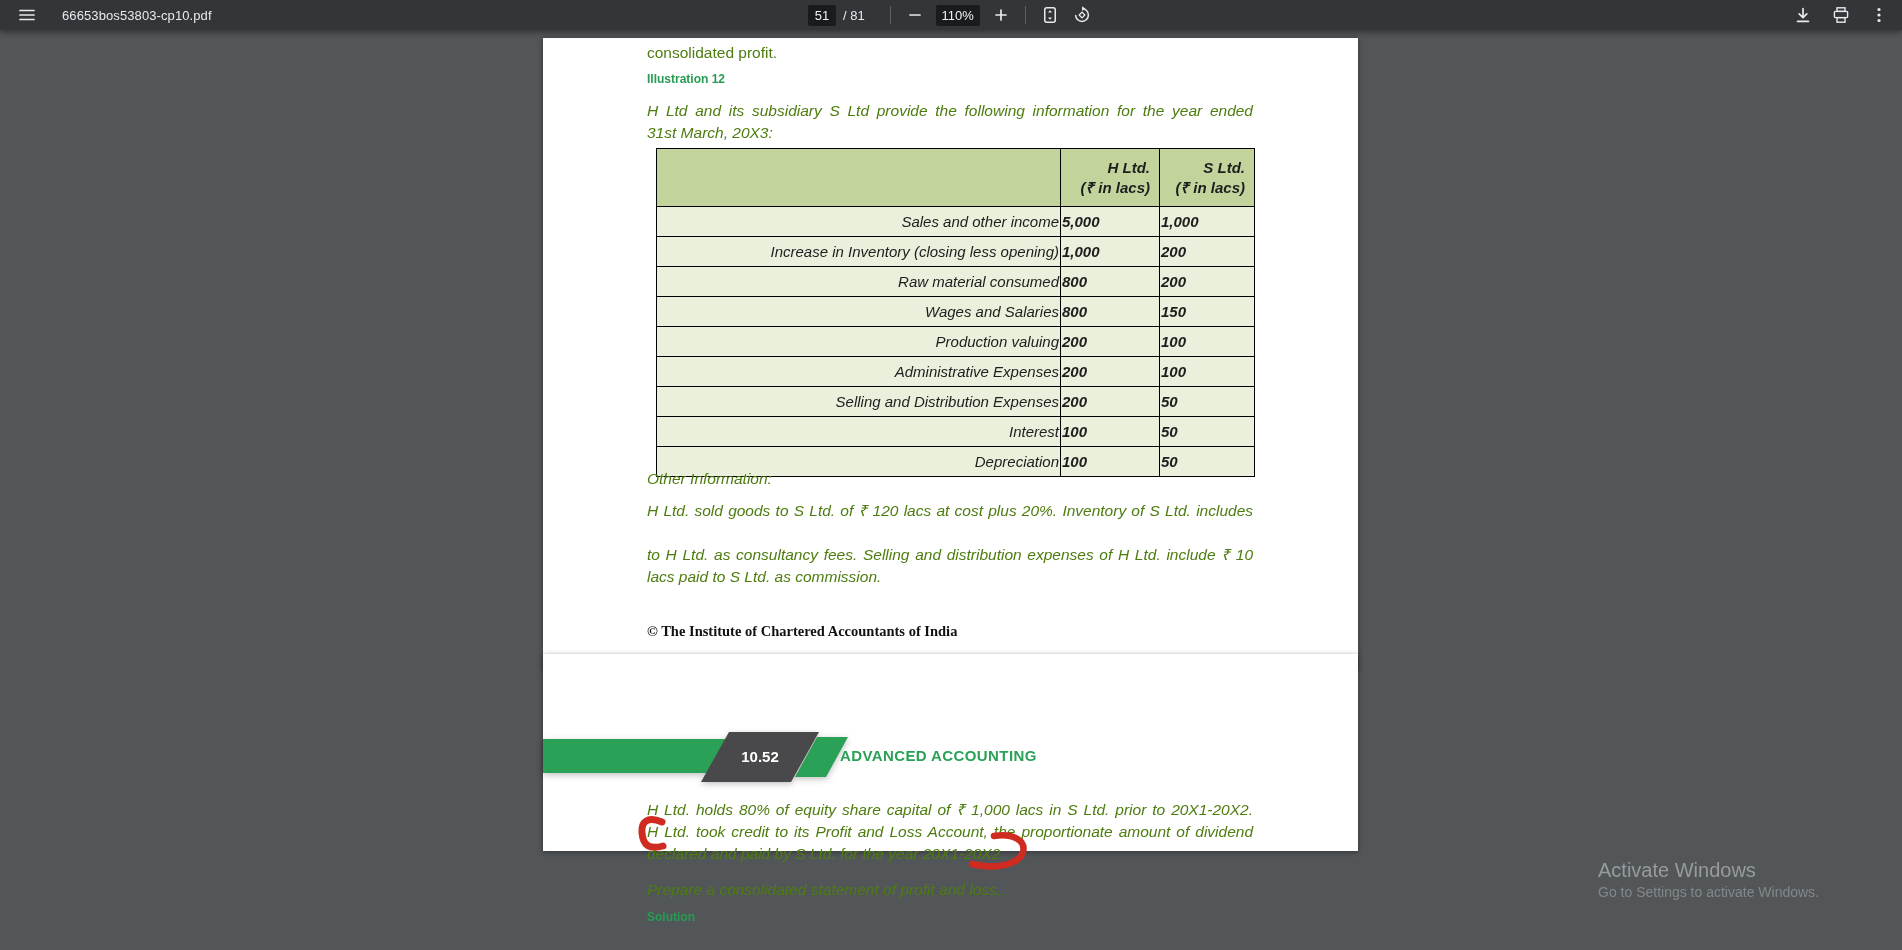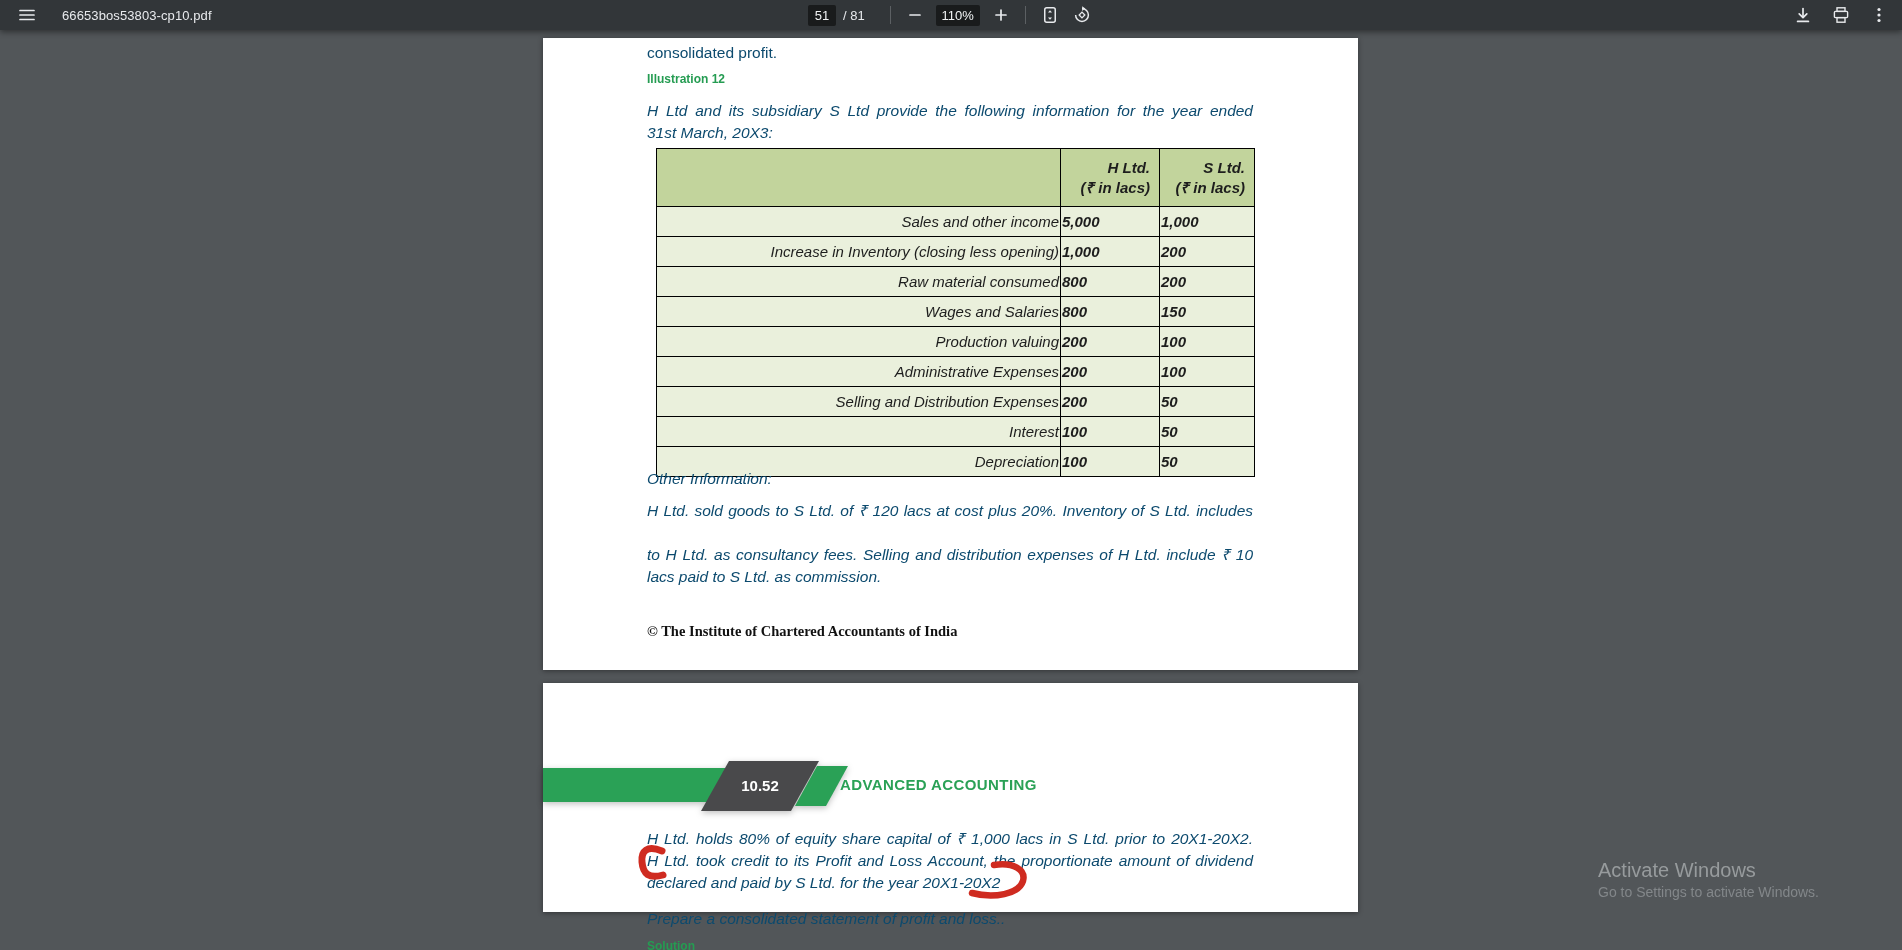--- a/index.html
+++ b/index.html
@@ -18,22 +18,22 @@
         height:21px;border-radius:2px;}
   .page-box{width:28px;margin-right:7px;}
   .zoom-box{width:44px;}
   .page-total{font-size:13px;color:#e8eaed;margin-right:14px;}
   .tb-divider{width:1px;height:18px;background:#5c6063;margin:0 11px;}
 
   
   .page{position:absolute;left:543px;width:815px;background:#fff;
         box-shadow:0 1px 5px rgba(0,0,0,.4);}
   .page1{top:38px;height:632px;}
-  .page2{top:683px;height:229px;}
-  .doc-text{position:absolute;left:104px;width:606px;color:#0c4a6e;font-size:15.5px;line-height:22px;}
+  .page2{top:654px;height:197px;}
+  .doc-text{position:absolute;left:104px;width:606px;color:#4d7c0f;font-size:15.5px;line-height:22px;}
   .italic{font-style:italic;}
   .just{text-align:justify;text-align-last:justify;}
   .green-head{color:#259c52;font-weight:bold;font-size:12px;}
 
   
   .inc-table{position:absolute;left:113px;top:110px;border-collapse:collapse;
              font-size:15px;font-style:italic;color:#1d1d1d;}
   .inc-table td,.inc-table th{border:1px solid #000;}
   .inc-table .hdr{background:#c2d49c;height:57px;vertical-align:middle;text-align:right;
                   font-weight:bold;padding:0 9px 0 0;line-height:20px;}

